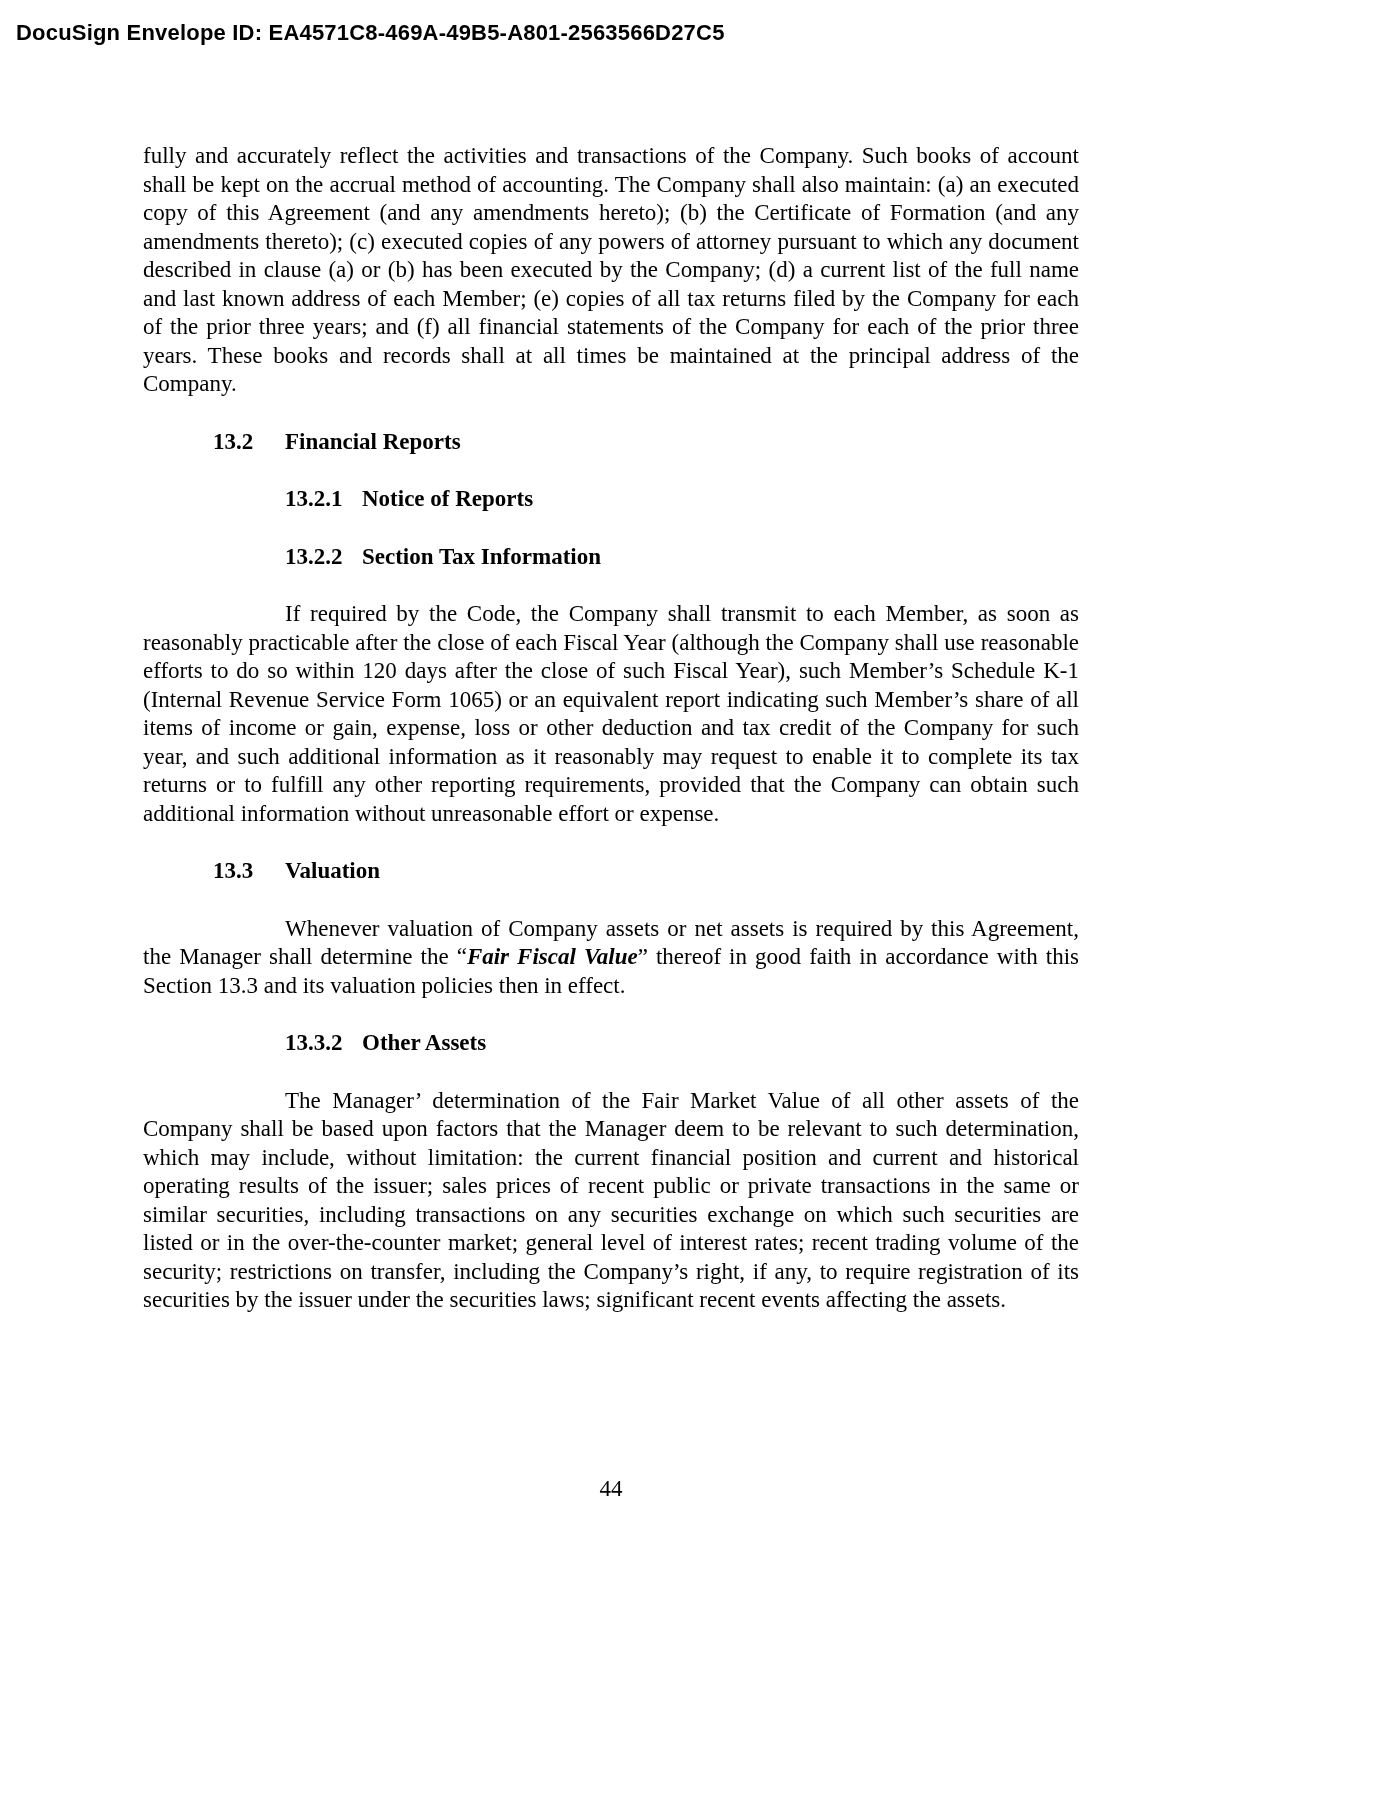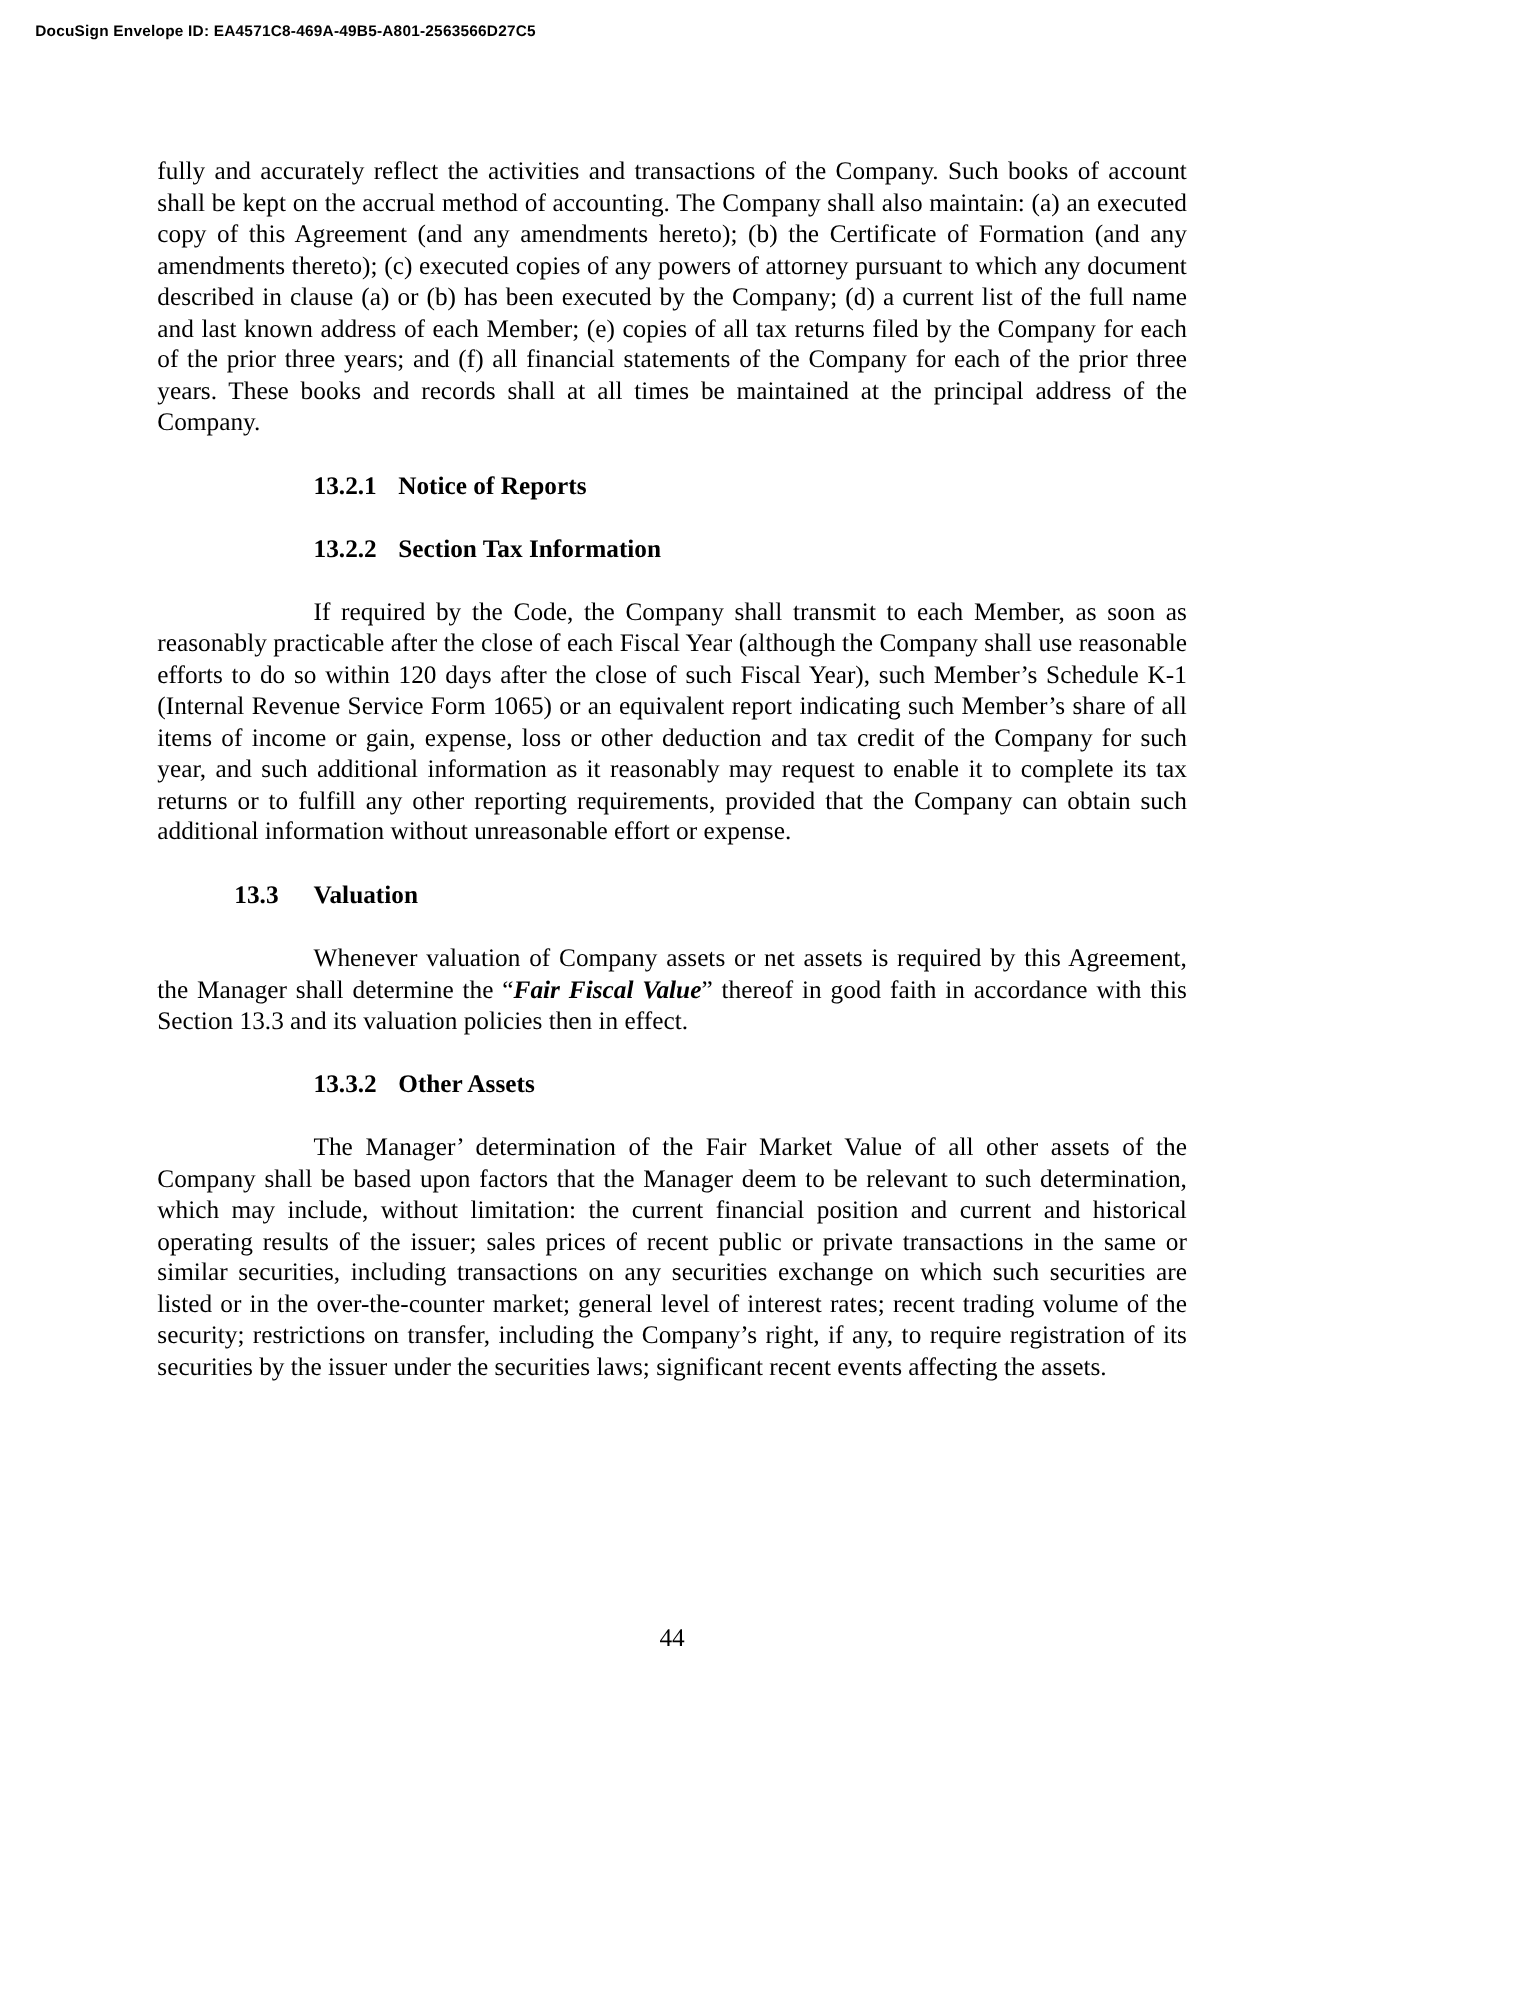--- a/index.html
+++ b/index.html
@@ -8,23 +8,23 @@
     width: 1398px;
     height: 1812px;
     position: relative;
     font-family: "Liberation Serif", serif;
     color: #000000;
     overflow: hidden;
   }
   .ds-header {
     position: absolute;
     top: 20px;
-    left: 32px;
+    left: 16px;
     font-family: "Liberation Sans", sans-serif;
-    font-size: 14px;
+    font-size: 22px;
     font-weight: bold;
     letter-spacing: 0.2px;
     color: #000000;
   }
   .content {
     position: absolute;
     top: 142px;
     left: 143px;
     width: 936px;
     font-size: 23px;
@@ -76,20 +76,23 @@
 </style>
 </head>
 <body>
 
 <div class="ds-header">DocuSign Envelope ID: EA4571C8-469A-49B5-A801-2563566D27C5</div>
 
 <div class="content">
 
   <p class="no-indent">fully and accurately reflect the activities and transactions of the Company. Such books of account shall be kept on the accrual method of accounting. The Company shall also maintain: (a) an executed copy of this Agreement (and any amendments hereto); (b) the Certificate of Formation (and any amendments thereto); (c) executed copies of any powers of attorney pursuant to which any document described in clause (a) or (b) has been executed by the Company; (d) a current list of the full name and last known address of each Member; (e) copies of all tax returns filed by the Company for each of the prior three years; and (f) all financial statements of the Company for each of the prior three years. These books and records shall at all times be maintained at the principal address of the Company.</p>
 
+  <h2 class="sec">
+    <span class="sec-num">13.2</span><span class="sec-title">Financial Reports</span>
+  </h2>
 
   <h3 class="subsec">
     <span class="sec-num">13.2.1</span><span class="sec-title">Notice of Reports</span>
   </h3>
 
 
   <h3 class="subsec">
     <span class="sec-num">13.2.2</span><span class="sec-title">Section Tax Information</span>
   </h3>
 

